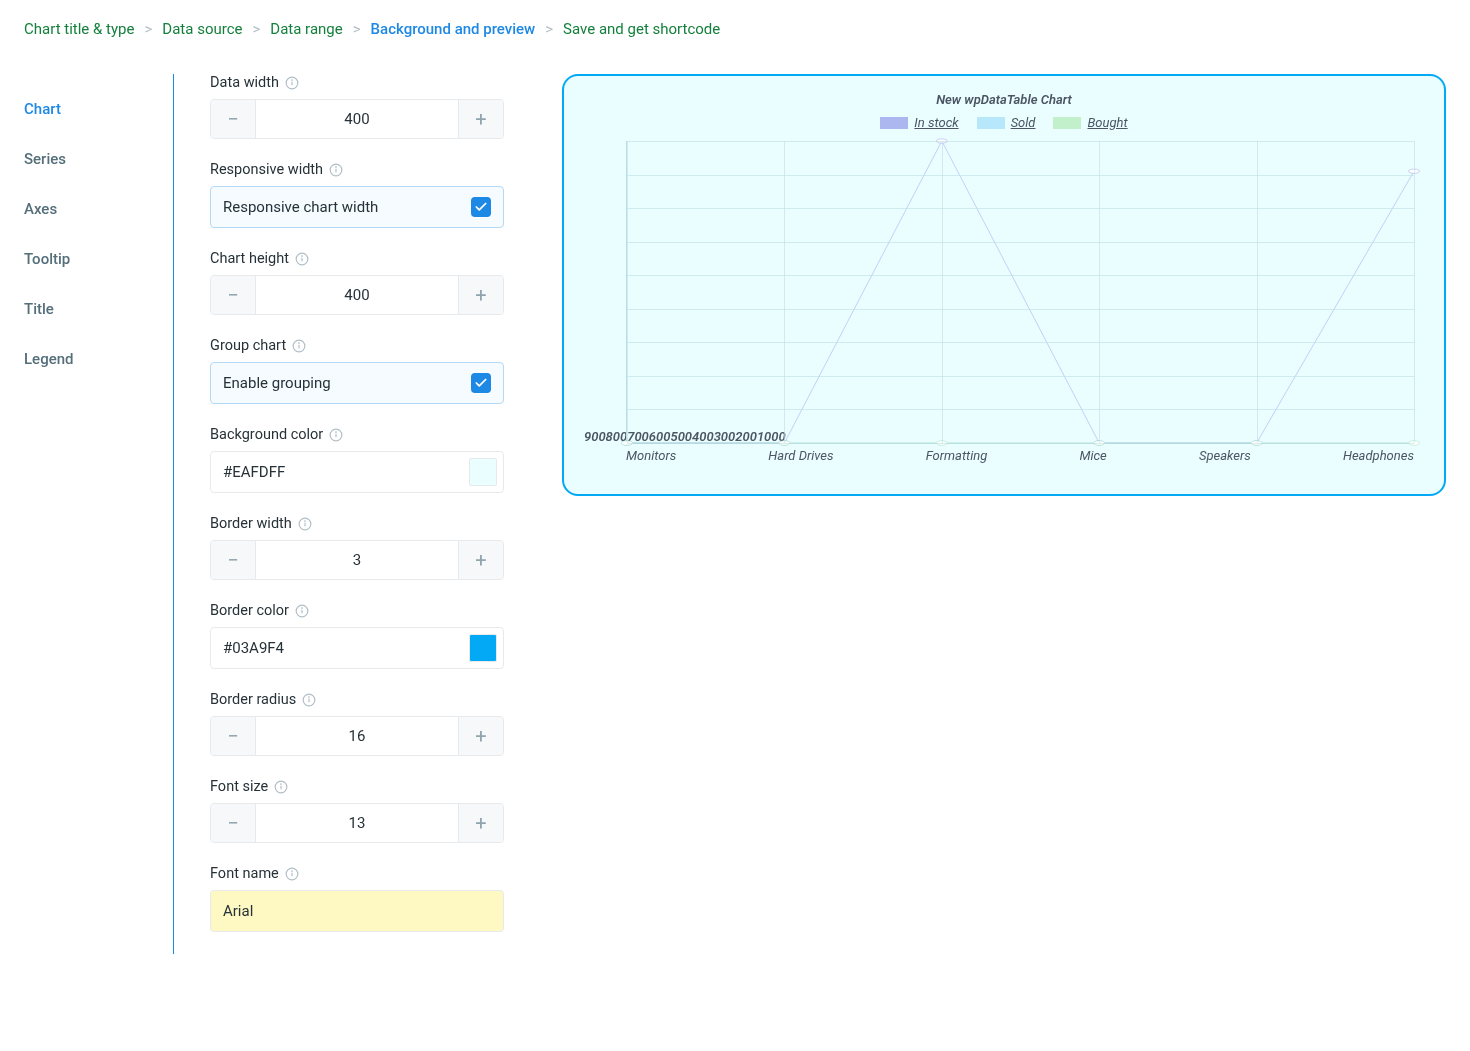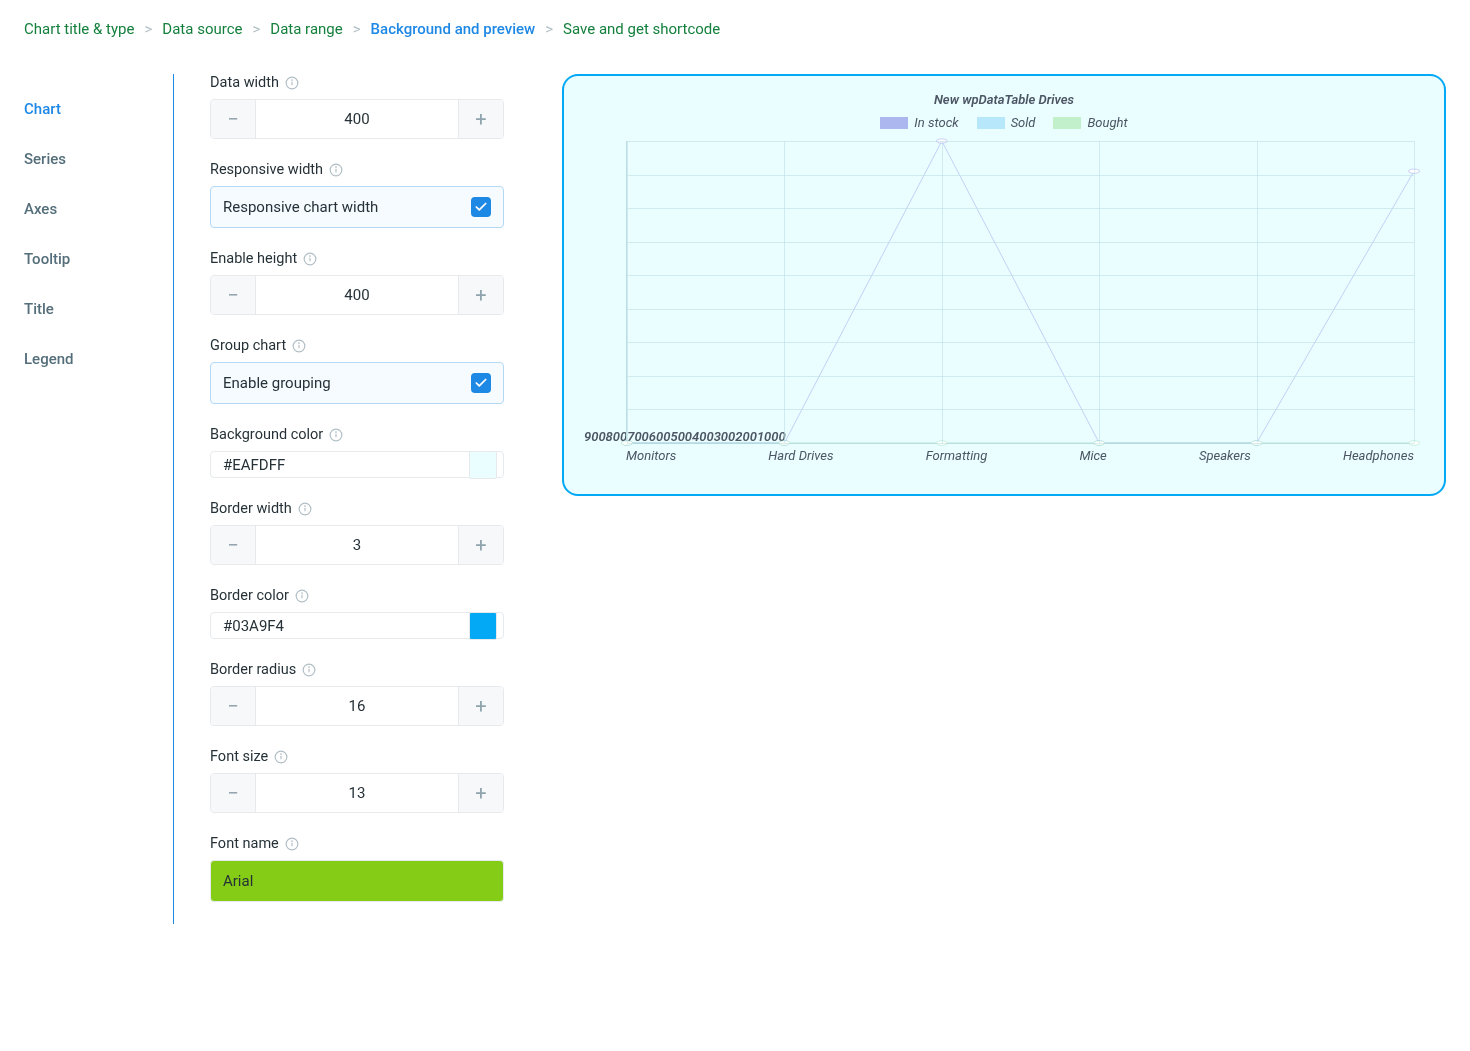--- a/index.html
+++ b/index.html
@@ -115,21 +115,21 @@
     justify-content: center;
     color: #fff;
   }
 
   .color-row {
     display: flex;
     align-items: center;
     justify-content: space-between;
     border: 1px solid #e6eaec;
     border-radius: 4px;
-    height: 27px;
+    height: 42px;
     padding: 0 6px 0 12px;
     color: #263238;
     font-size: 15px;
     background: #fff;
   }
   .swatch {
     width: 28px;
     height: 28px;
     border: 1px solid #e6eaec;
     border-radius: 2px;
@@ -137,21 +137,21 @@
 
   .text-input {
     display: flex;
     align-items: center;
     border: 1px solid #e6eaec;
     border-radius: 4px;
     height: 42px;
     padding: 0 12px;
     color: #263238;
     font-size: 15px;
-    background: #84cc16;
+    background: #fef9c3;
   }
 
   
   .preview-col {
     flex: 1;
     padding-left: 58px;
   }
   .chart-wrap {
     border: 2px solid #03a9f4;
     border-radius: 16px;
@@ -167,20 +167,21 @@
     margin-bottom: 8px;
   }
   .chart-legend {
     display: flex;
     justify-content: center;
     gap: 18px;
     font-style: italic;
     font-size: 13px;
     color: #4b5563;
     margin-bottom: 4px;
+    text-decoration: underline;
   }
   .legend-item { display: flex; align-items: center; gap: 6px; }
   .legend-swatch {
     width: 28px;
     height: 12px;
     border: 1px solid #888;
   }
   .plot { position: relative; height: 340px; }
   .yaxis {
     position: absolute;
@@ -278,21 +279,21 @@
         <span class="check-box">
           <svg width="14" height="14" viewBox="0 0 24 24" fill="none" stroke="white" stroke-width="3" stroke-linecap="round" stroke-linejoin="round">
               <polyline points="20 6 9 17 4 12"></polyline>
             </svg>
         </span>
       </div>
     </div>
 
     <div class="field">
       <div class="field-label">
-        <span>Enable height</span>
+        <span>Chart height</span>
         <span class="info-icon">
             <svg width="14" height="14" viewBox="0 0 24 24" fill="none" stroke="currentColor" stroke-width="2">
               <circle cx="12" cy="12" r="10"></circle>
               <line x1="12" y1="10" x2="12" y2="16"></line>
               <circle cx="12" cy="7" r="0.5" fill="currentColor"></circle>
             </svg>
           </span>
       </div>
       <div class="stepper">
         <div class="step-btn">−</div>
@@ -423,21 +424,21 @@
       </div>
       <div class="text-input">
         <span>Arial</span>
       </div>
     </div>
 
   </div>
 
   <div class="preview-col">
     <div class="chart-wrap">
-      <div class="chart-title">New wpDataTable Drives</div>
+      <div class="chart-title">New wpDataTable Chart</div>
       <div class="chart-legend">
           <span class="legend-item">
             <span class="legend-swatch" style="background: rgb(123, 125, 227); border-color: rgb(123, 125, 227); opacity: 0.55;"></span>
             <span>In stock</span>
           </span>
           <span class="legend-item">
             <span class="legend-swatch" style="background: rgb(143, 214, 247); border-color: rgb(143, 214, 247); opacity: 0.55;"></span>
             <span>Sold</span>
           </span>
           <span class="legend-item">

